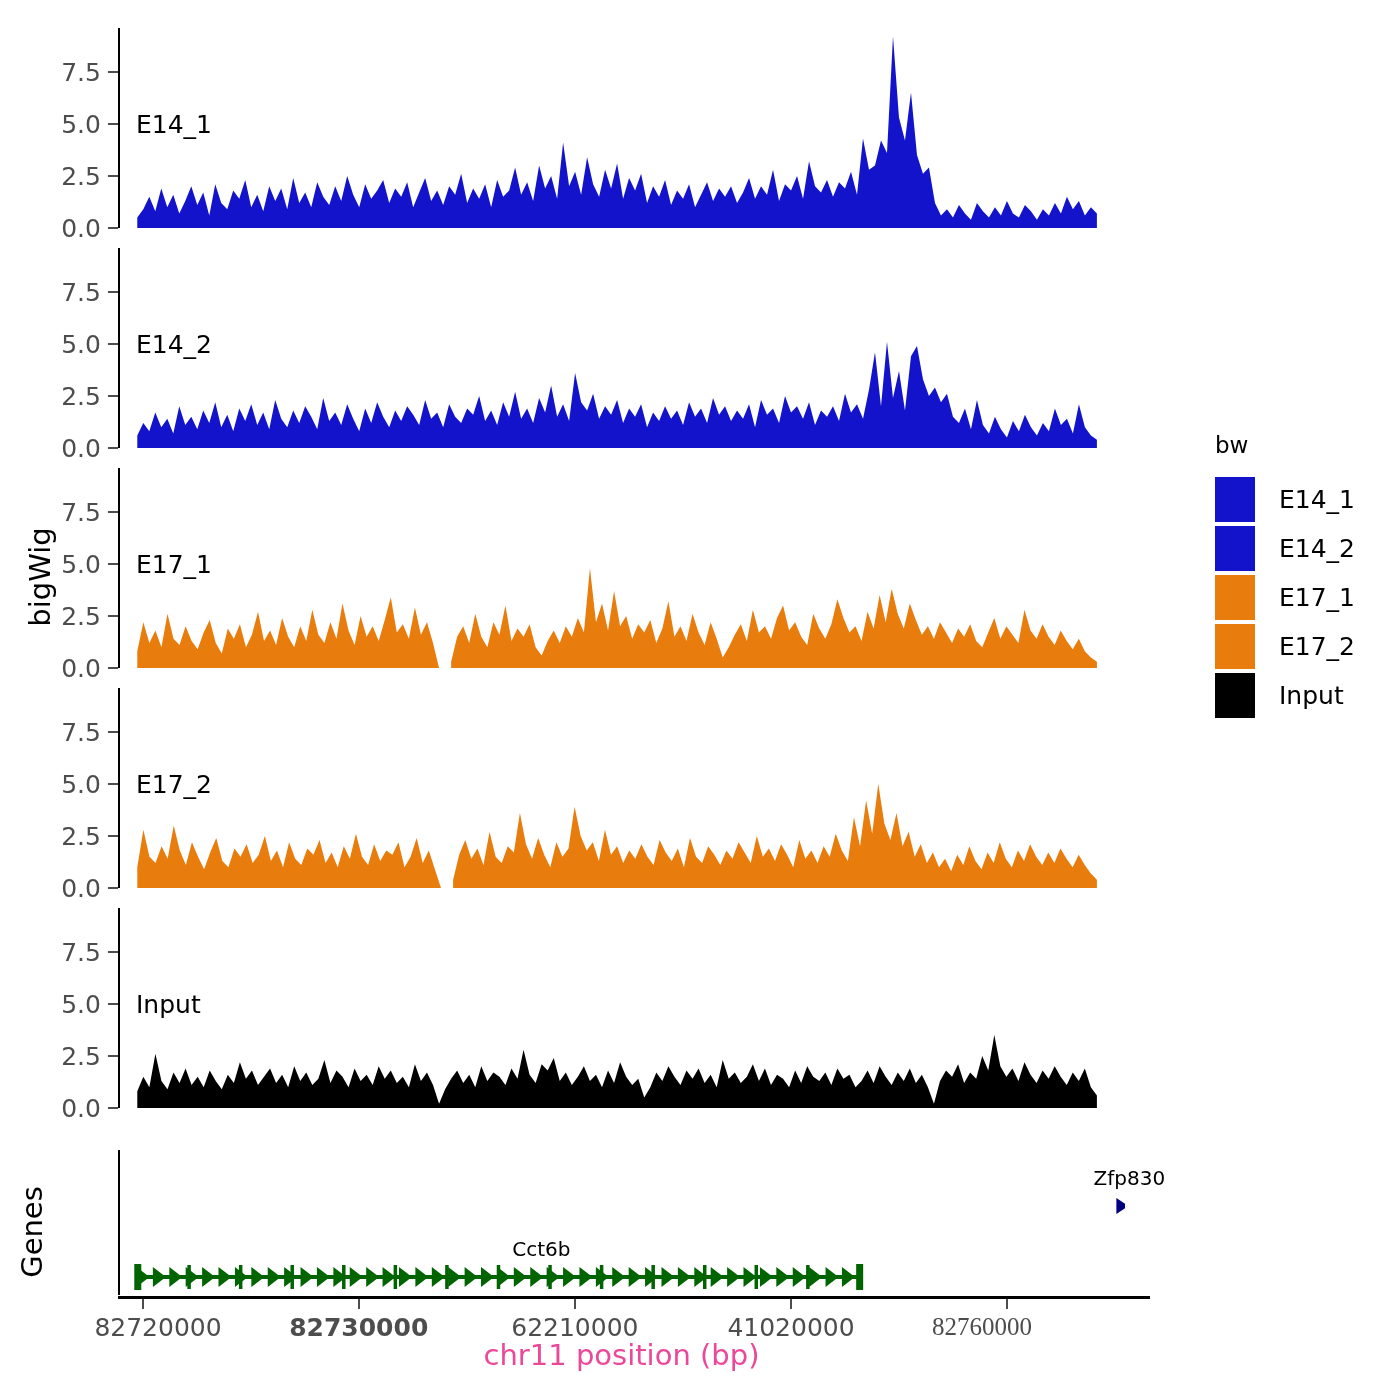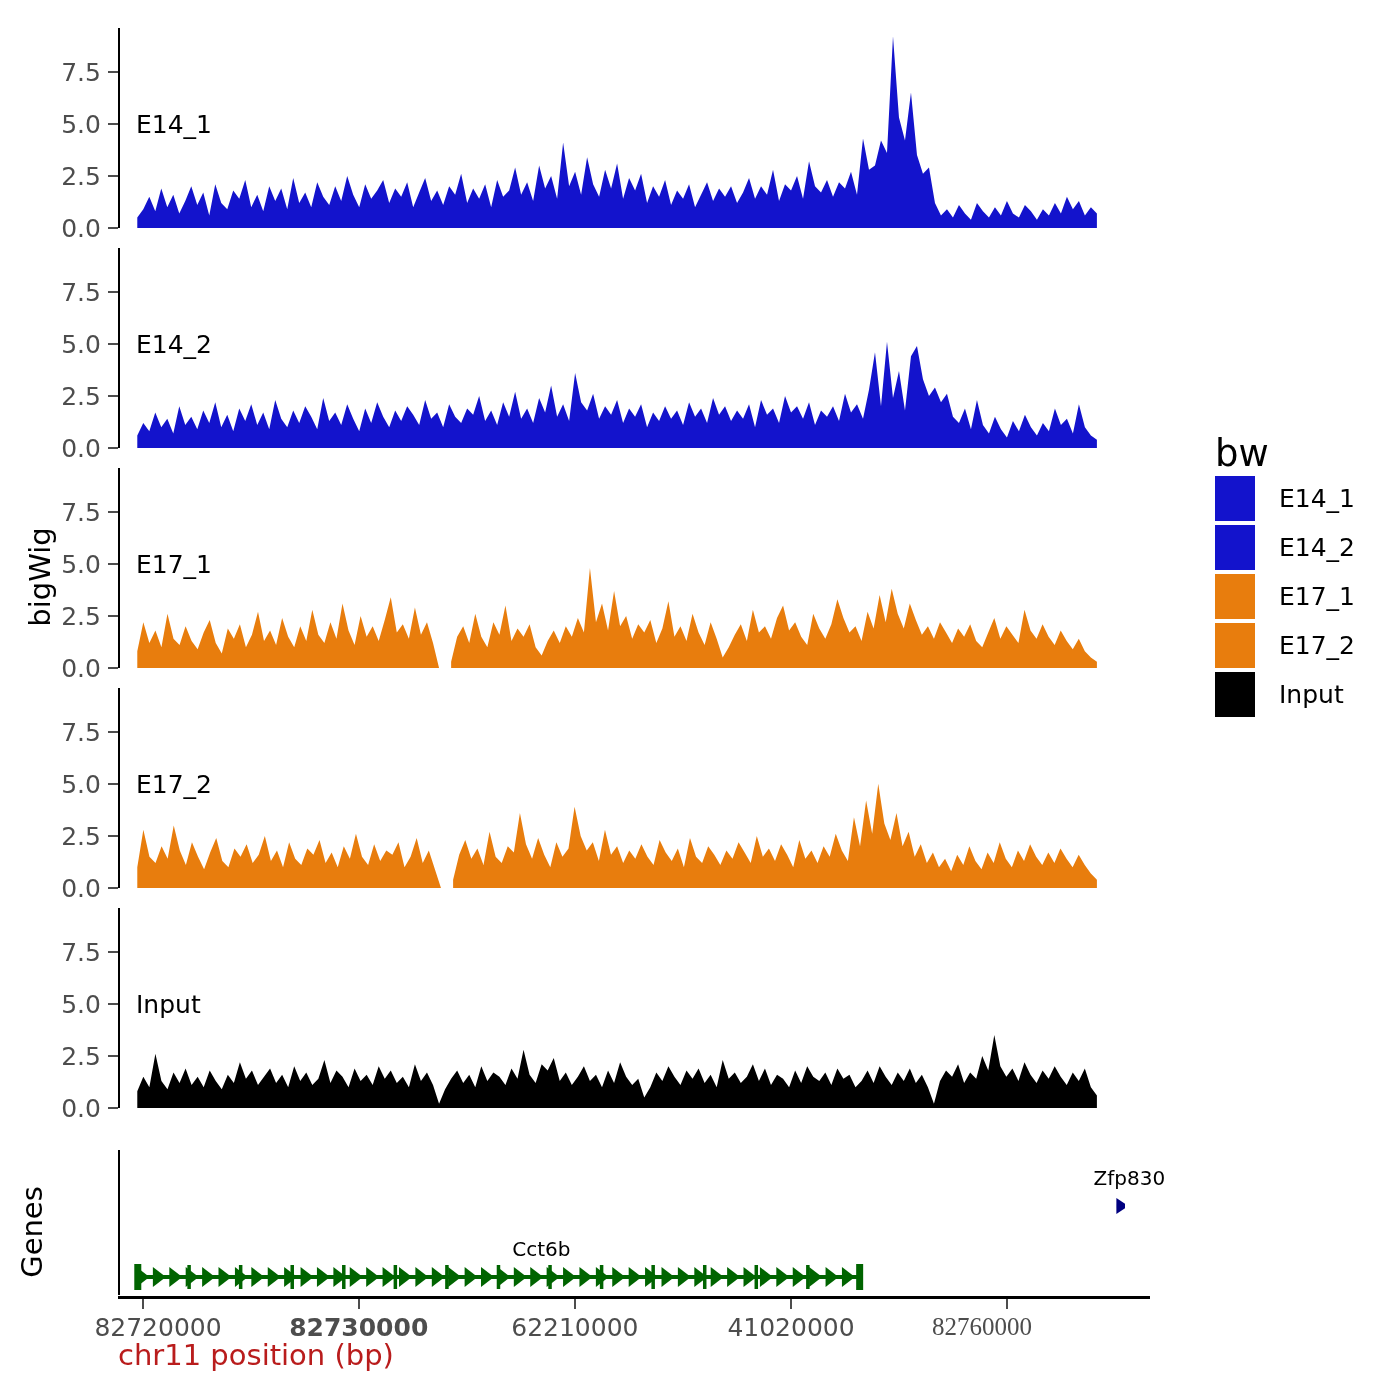--- a/index.html
+++ b/index.html
@@ -28,23 +28,23 @@
     transform: rotate(-90deg);
   }
   #genes-title {
     left: -48px; top: 1215px; width: 160px;
     text-align: center;
     transform: rotate(-90deg);
   }
   #xaxis-title {
     position: absolute;
     left: 118px; top: 1338px; width: 1007px;
-    text-align: left;
+    text-align: center;
     font-size: 29px;
-    color: #b91c1c;
+    color: #ec4899;
   }
 
   
   .panel {
     position: absolute;
     left: 118px;
     width: 1007px;
   }
   .panel-axis {
     position: absolute;
@@ -116,21 +116,21 @@
     position: absolute;
     top: 1313px;
     font-size: 25px;
     color: #4d4d4d;
     white-space: nowrap;
     transform: translateX(-50%);
   }
 
   
   #legend { position: absolute; left: 1215px; top: 432px; }
-  #legend-title { font-size: 37px; color: #000; }
+  #legend-title { font-size: 23px; color: #000; margin-bottom: 18px; }
   .legend-row { display: flex; align-items: center; height: 47px; margin-bottom: 2px; }
   .legend-swatch { width: 40px; height: 45px; }
   .legend-text { font-size: 25px; color: #000; margin-left: 24px; }
 </style>
 </head>
 <body>
 
 <div id="root">
 
   <div class="axis-title-y" id="bigwig-title">bigWig</div>

